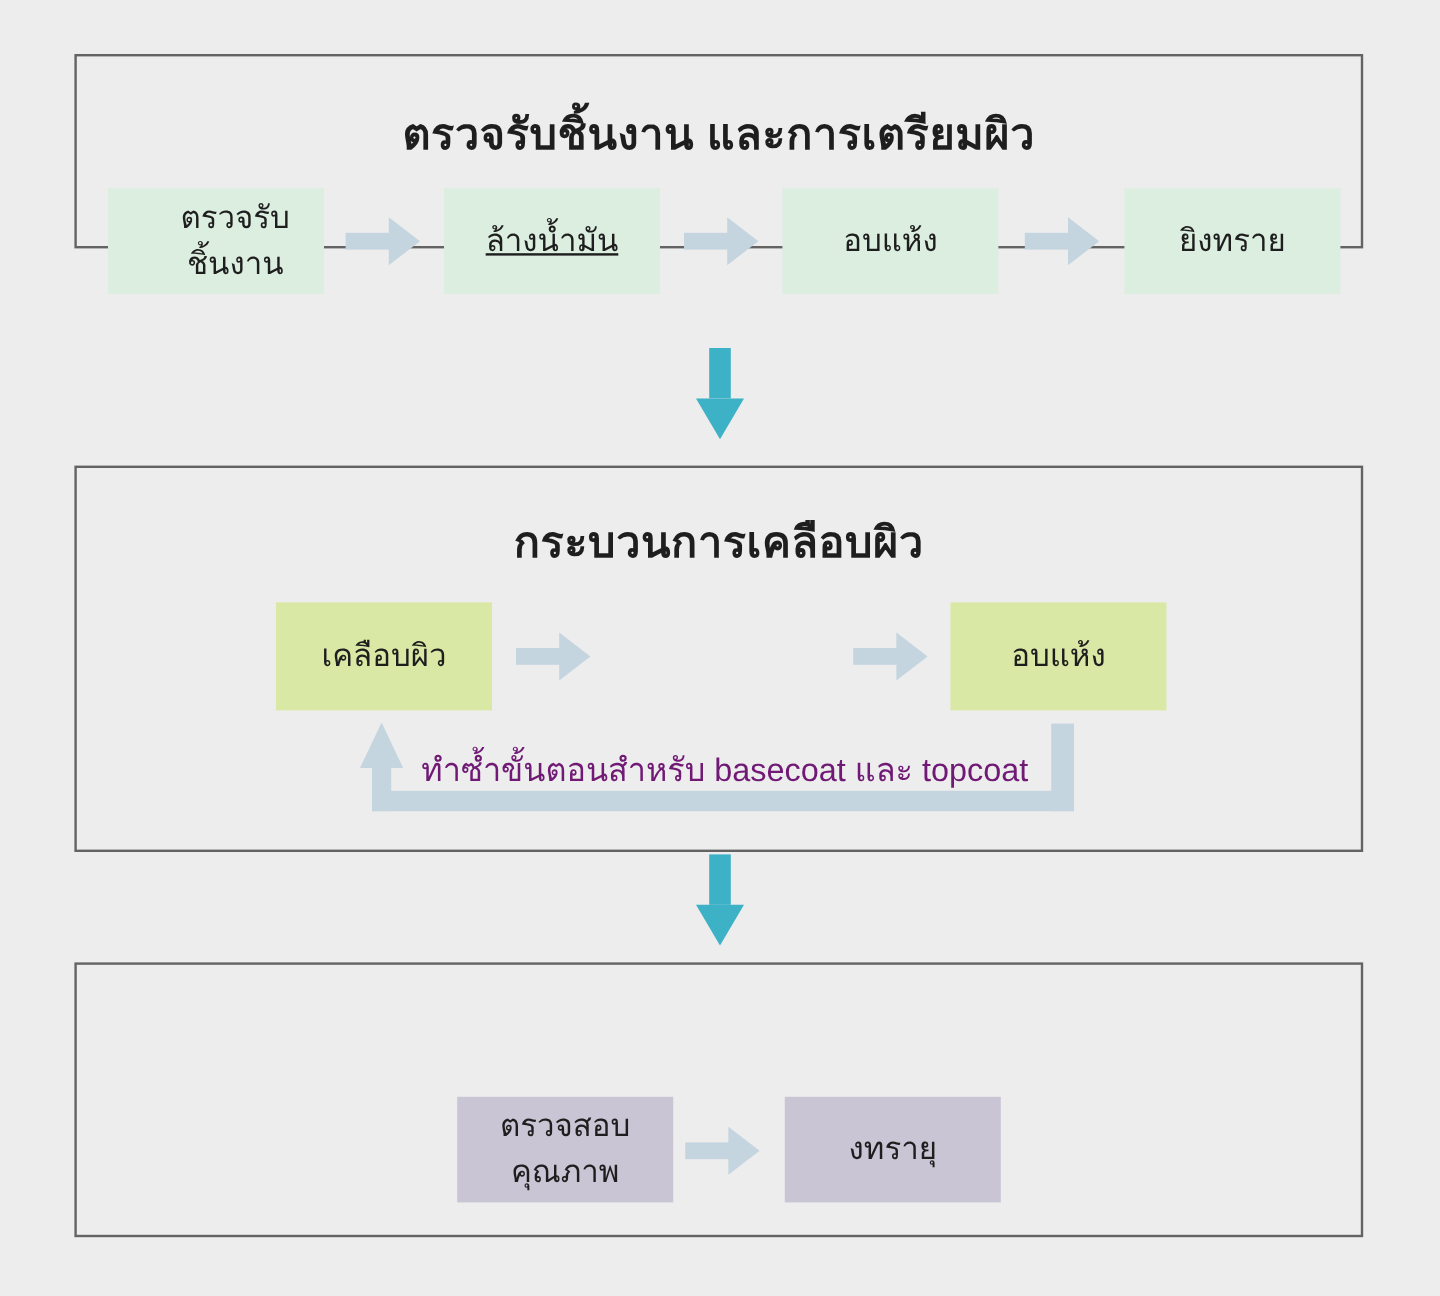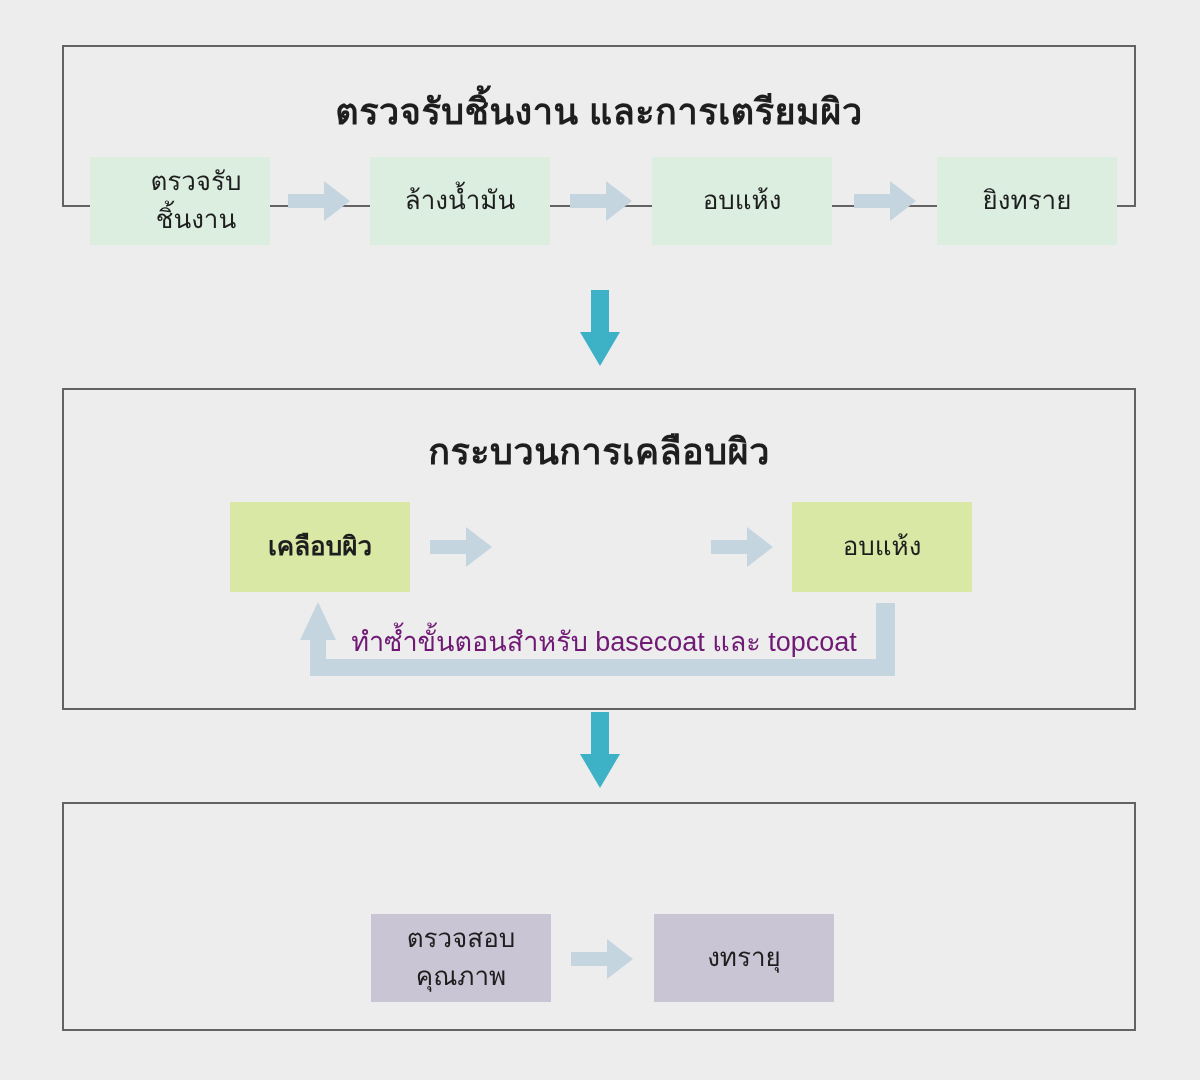--- a/index.html
+++ b/index.html
@@ -149,21 +149,21 @@
   <div class="section section-1">
     <div class="sec-title">ตรวจรับชิ้นงาน และการเตรียมผิว</div>
 
     <div class="step-box mint" style="left:26px;padding-left:32px;">ตรวจรับ
 ชิ้นงาน</div>
     <div class="rarrow" style="left:224px; top:134px;">
       <div class="shaft"></div>
       <div class="head"></div>
     </div>
 
-    <div class="step-box mint" style="left:306px;">ล้างน้ำมัน</div>
+    <div class="step-box mint" style="left:306px;text-decoration:underline;">ล้างน้ำมัน</div>
     <div class="rarrow" style="left:506px; top:134px;">
       <div class="shaft"></div>
       <div class="head"></div>
     </div>
 
     <div class="step-box mint" style="left:588px;">อบแห้ง</div>
     <div class="rarrow" style="left:790px; top:134px;">
       <div class="shaft"></div>
       <div class="head"></div>
     </div>
@@ -172,21 +172,21 @@
   </div>
 
   <div class="darrow darrow-1">
     <div class="shaft"></div>
     <div class="head"></div>
   </div>
 
   <div class="section section-2">
     <div class="sec-title">กระบวนการเคลือบผิว</div>
 
-    <div class="step-box lime" style="left:166px;font-weight:bold;">เคลือบผิว</div>
+    <div class="step-box lime" style="left:166px;">เคลือบผิว</div>
     <div class="rarrow" style="left:366px; top:137px;">
       <div class="shaft"></div>
       <div class="head"></div>
     </div>
 
     <div class="rarrow" style="left:647px; top:137px;">
       <div class="shaft"></div>
       <div class="head"></div>
     </div>
 
@@ -199,21 +199,21 @@
     <div class="loop-label">ทำซ้ำขั้นตอนสำหรับ basecoat และ topcoat</div>
   </div>
 
   <div class="darrow darrow-2">
     <div class="shaft"></div>
     <div class="head"></div>
   </div>
 
   <div class="section section-3">
 
-    <div class="step-box lavender" style="left:307px;text-align:center;">ตรวจสอบ
+    <div class="step-box lavender" style="left:317px;text-align:center;">ตรวจสอบ
 คุณภาพ</div>
     <div class="rarrow" style="left:507px; top:135px;">
       <div class="shaft"></div>
       <div class="head"></div>
     </div>
 
     <div class="step-box lavender" style="left:590px;">งทรายุ</div>
   </div>
 
 </div>

